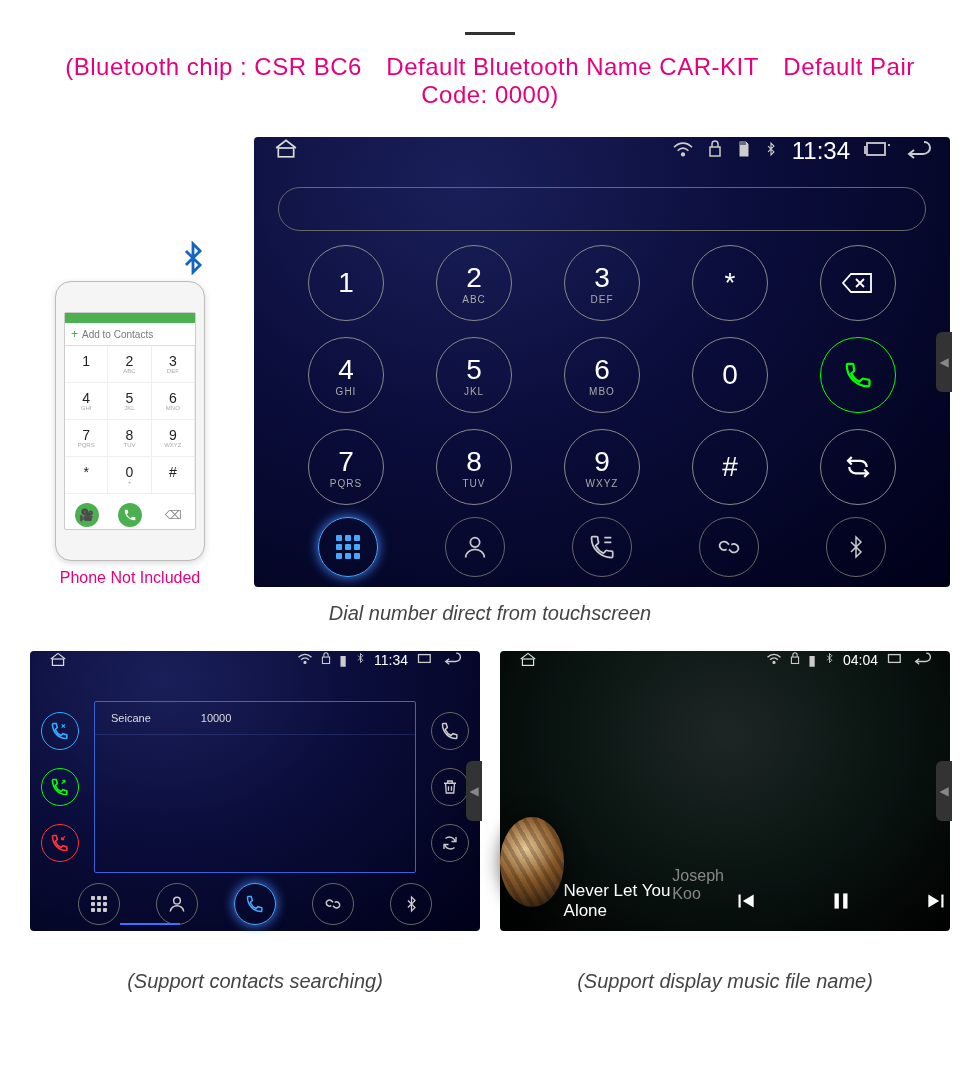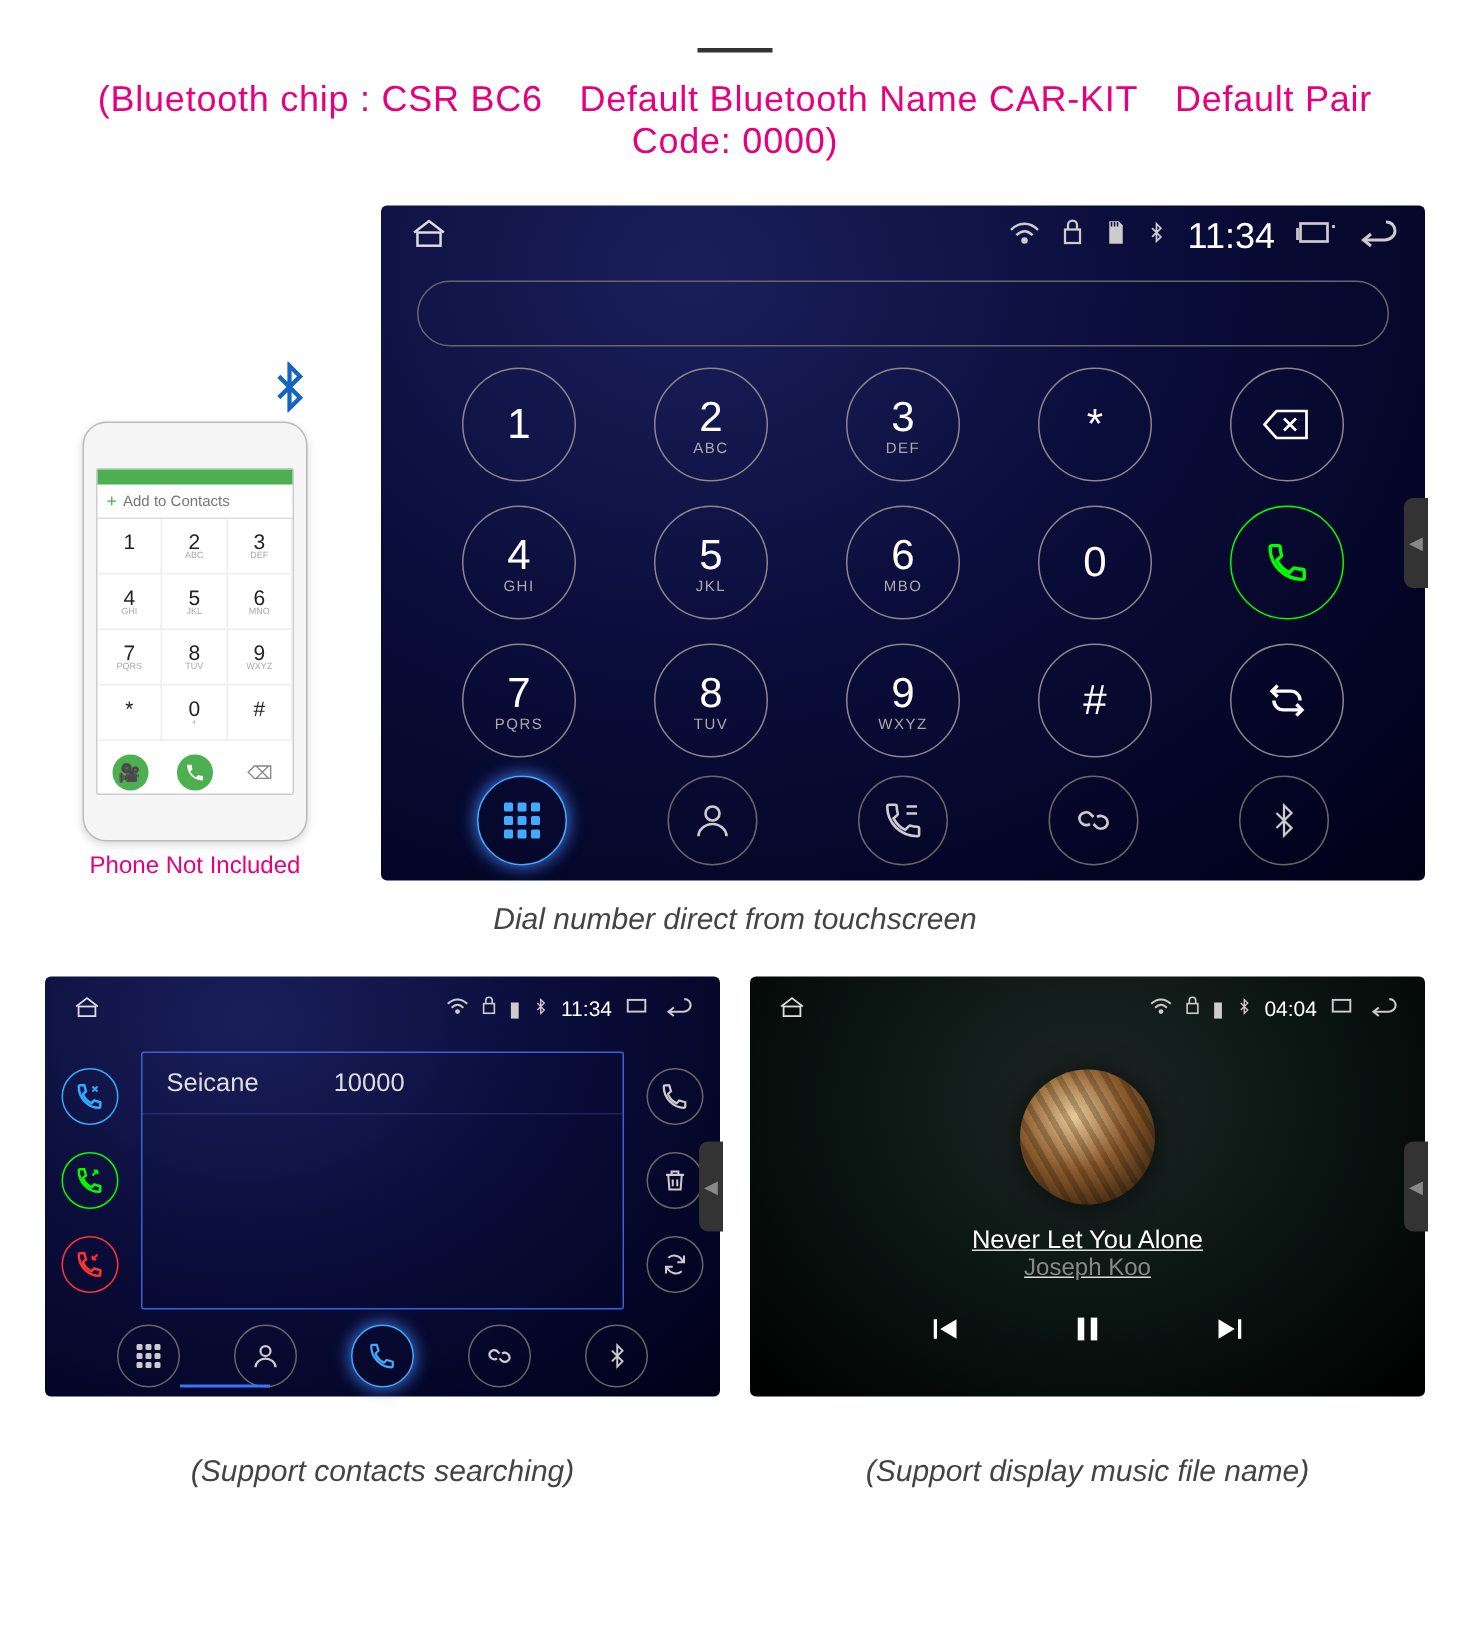--- a/index.html
+++ b/index.html
@@ -20,21 +20,21 @@
   .phone-pad { display:grid; grid-template-columns:repeat(3,1fr); }
   .phone-pad div { text-align:center; font-size:14px; color:#222; padding:8px 0; border-bottom:1px solid #eee; border-right:1px solid #eee; line-height:1; }
   .phone-pad div small { display:block; font-size:6px; color:#aaa; }
   .phone-actions { position:absolute; bottom:2px; left:0; right:0; display:flex; justify-content:space-around; align-items:center; }
   .phone-actions .circ { width:24px; height:24px; border-radius:50%; display:flex; align-items:center; justify-content:center; font-size:12px; color:#fff; }
   .phone-note { color:#E6007E; font-size:16px; }
 
   .headunit { flex:1; background:radial-gradient(ellipse at 30% 10%, #1a1f5a 0%, #0a0d3a 45%, #000018 100%); border-radius:4px; position:relative; height:450px; }
   .headunit.small { height:280px; }
 
-  .hu-top { height:42px; display:flex; align-items:center; justify-content:space-between; padding:0 18px; color:#ccc; font-size:20px; }
+  .hu-top { height:42px; display:flex; align-items:flex-start; justify-content:space-between; padding:0 18px; color:#ccc; font-size:20px; }
   .hu-top-right { display:flex; align-items:center; gap:14px; }
   .hu-top svg, .hu-top .glyph { color:#ccc; }
   .hu-home { width:28px; height:22px; }
 
   .dial-input { margin:8px 24px 10px; height:44px; border:1px solid #666; border-radius:22px; }
 
   .keypad { display:grid; grid-template-columns:repeat(5,1fr); gap:16px 40px; padding:4px 48px 0; }
   .key { width:76px; height:76px; border:1.5px solid #888; border-radius:50%; display:flex; flex-direction:column; align-items:center; justify-content:center; color:#fff; font-size:28px; cursor:pointer; margin:0 auto; }
   .key small { font-size:10px; color:#aaa; letter-spacing:1px; }
   .key.call { color:#0f0; border-color:#0f0; }
@@ -51,25 +51,25 @@
 
   .caption { text-align:center; font-size:20px; color:#444; margin:8px 0 24px; line-height:1.4;font-style:italic; }
 
   .row2 { display:flex; gap:20px; }
   .col2 { flex:1; }
 
   .contacts-body { position:absolute; top:46px; bottom:54px; left:0; right:0; display:flex; }
   .left-icons { width:60px; display:flex; flex-direction:column; justify-content:space-around; align-items:center; padding:6px 0; }
   .left-icons .ic { width:38px; height:38px; border:1.5px solid; border-radius:50%; display:flex; align-items:center; justify-content:center; font-size:18px; }
   .contacts-main { flex:1; border:1px solid #3a62d8; margin:4px 4px; border-radius:2px; position:relative; }
-  .contact-row { display:flex; color:#ddd; font-size:17px; padding:10px 16px; gap:50px; border-bottom:1px solid rgba(90,110,200,0.25);}
+  .contact-row { display:flex; color:#ddd; font-size:11px; padding:10px 16px; gap:50px; border-bottom:1px solid rgba(90,110,200,0.25);}
   .underline { position:absolute; bottom:0; left:90px; width:60px; height:2px; background:#3a72ff; }
   .headunit.small .hu-tabs { bottom:6px; }
 
-  .music { position:absolute; top:46px; bottom:10px; left:0; right:0; display:flex; flex-direction:column; align-items:center; justify-content:center; color:#ddd;text-decoration:underline; }
+  .music { position:absolute; top:46px; bottom:10px; left:0; right:0; display:flex; flex-direction:row; align-items:flex-end; justify-content:center; color:#ddd; }
   .album { width:90px; height:90px; border-radius:50%; background:radial-gradient(circle at 40% 35%, #e8c896 0%, #8a5a2a 45%, #1a1006 100%); margin-bottom:14px; box-shadow:0 0 18px rgba(0,0,0,0.6); position:relative; overflow:hidden; }
   .album::after{ content:""; position:absolute; inset:0; background:repeating-linear-gradient(60deg, rgba(0,0,0,0.2) 0 4px, transparent 4px 9px); }
   .track-title { font-size:17px; color:#fff; }
   .track-artist { font-size:16px; color:#888; margin-bottom:18px; }
   .controls { display:flex; gap:70px; font-size:26px; color:#fff; }
   .controls span { cursor:pointer; }
 
   .music-hu { background:radial-gradient(ellipse at 50% 30%, #1d2624 0%, #0a1512 50%, #000 100%); }
 </style>
 </head>

